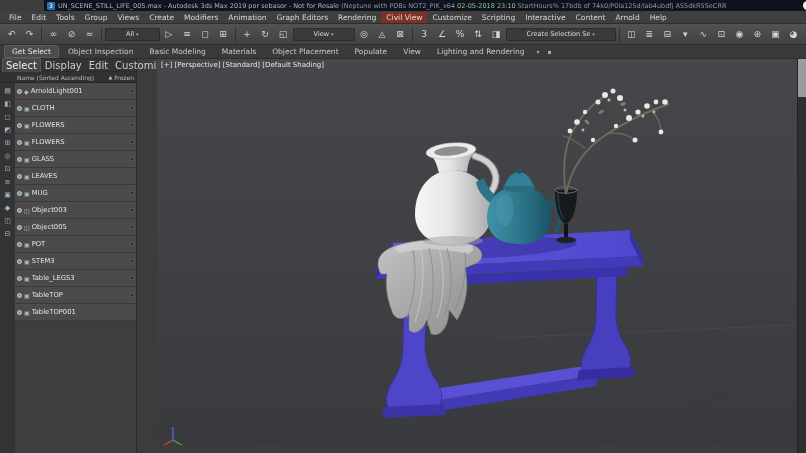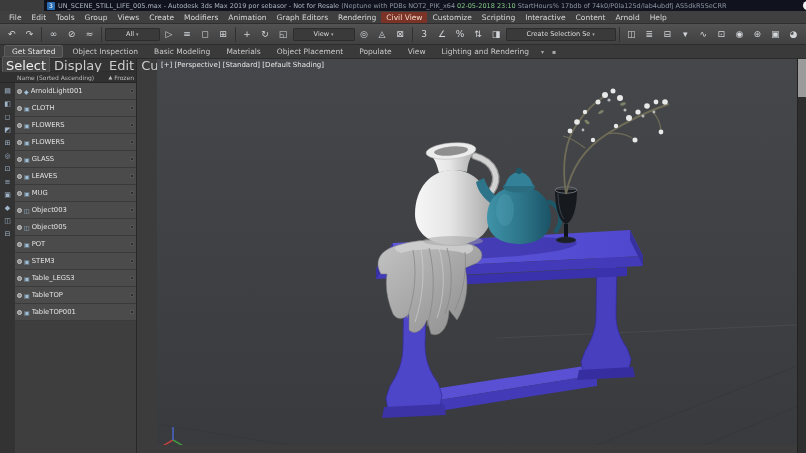--- a/index.html
+++ b/index.html
@@ -44,21 +44,21 @@
     border-bottom:1px solid #2b2b2b;display:flex;align-items:center;padding:0 4px;
     font-size:7.5px;color:#c9c9c9;gap:2px;}
   .rtab{padding:1px 7px;white-space:nowrap;}
   .rtab.active{background:#4b4b4b;border:1px solid #5e5e5e;border-radius:2px;color:#e9e9e9;}
   .ricon{font-size:6px;color:#aaa;padding:0 3px;}
 
   
   .explorer{position:absolute;left:0;top:59px;width:137px;bottom:0;background:#3c3c3c;
     border-right:1px solid #282828;display:flex;flex-direction:column;}
   .xtabs{display:flex;height:13px;background:#343434;align-items:center;padding:0 2px;
-    gap:1px;font-size:13px;color:#cccccc;border-bottom:1px solid #2c2c2c;}
+    gap:1px;font-size:10px;color:#cccccc;border-bottom:1px solid #2c2c2c;}
   .xtab{padding:1px 3px;white-space:nowrap;}
   .xtab.active{background:#474747;border:1px solid #585858;border-radius:1px;color:#eeeeee;}
   .xhead{display:flex;align-items:center;height:11px;background:#313131;
     border-bottom:1px solid #262626;font-size:6px;color:#bdbdbd;padding:0 2px 0 17px;gap:2px;}
   .xh1{flex:1;white-space:nowrap;overflow:hidden;}
   .xsort{font-size:5px;}
   .xh2{flex:0 0 auto;}
   .xbody{flex:1;display:flex;min-height:0;}
   .xtools{width:15px;background:#333333;display:flex;flex-direction:column;align-items:center;
     padding-top:3px;gap:3px;font-size:7px;color:#9fb4c8;}
@@ -174,21 +174,21 @@
         <span class="ticon">∿</span>
         <span class="ticon">⊡</span>
         <span class="ticon">◉</span>
         <span class="ticon">⊛</span>
         <span class="ticon">▣</span>
         <span class="ticon">◕</span>
       </span>
   </div>
 
   <div class="ribbon">
-    <span class="rtab active">Get Started</span>
+    <span class="rtab active">Get Select</span>
       <span class="rtab">Object Inspection</span>
       <span class="rtab">Basic Modeling</span>
       <span class="rtab">Materials</span>
       <span class="rtab">Object Placement</span>
       <span class="rtab">Populate</span>
       <span class="rtab">View</span>
       <span class="rtab">Lighting and Rendering</span>
     <span class="ricon">▾</span>
     <span class="ricon">▪</span>
   </div>

